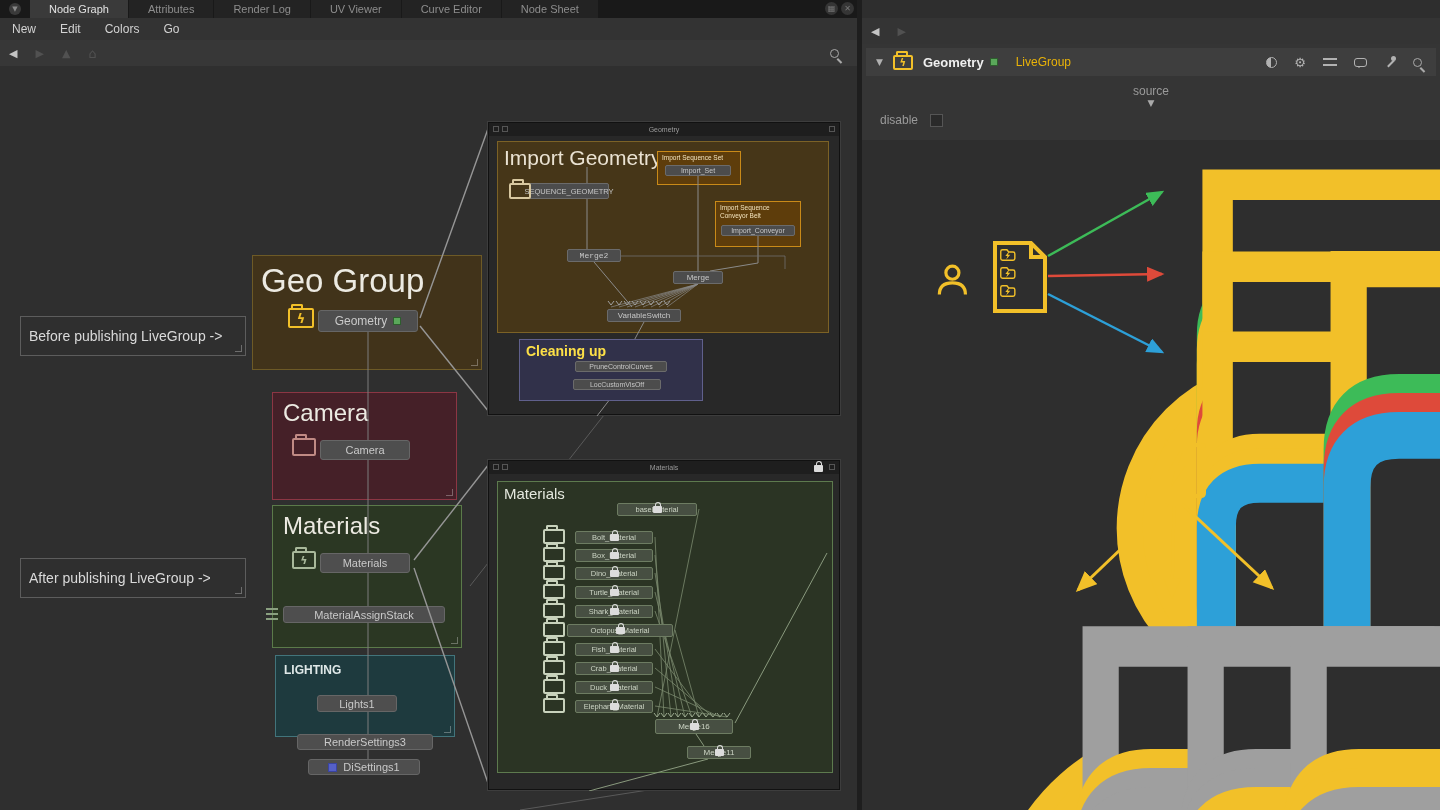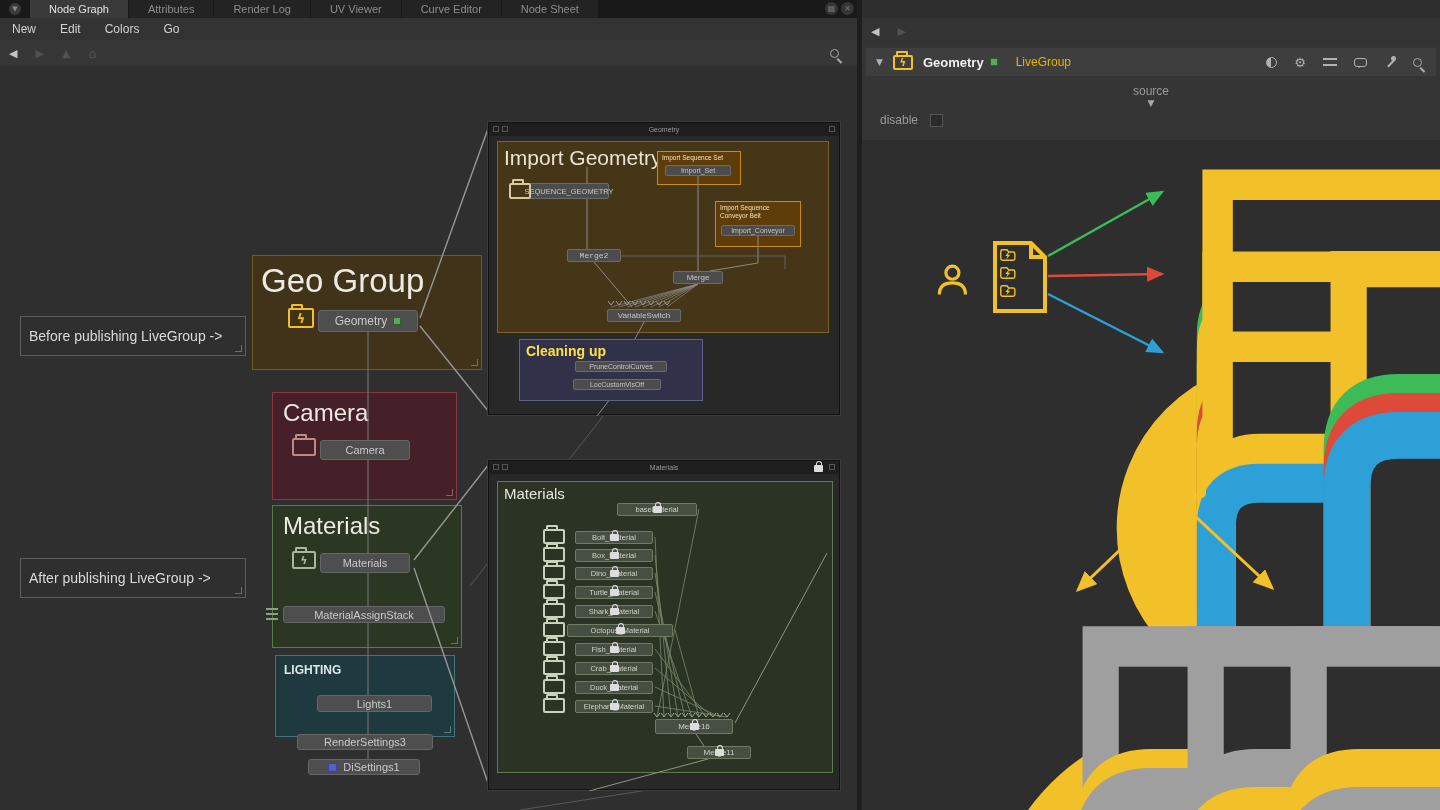--- a/index.html
+++ b/index.html
@@ -194,21 +194,21 @@
     <div class="fold bolt" style="left:292px;top:485px;width:24px;height:18px;color:#a8b89a;font-size:11px;"></div>
     <div class="node" style="left:320px;top:487px;width:90px;height:20px;">
       <span>Materials</span>
       </div>
 
     <div class="stack" style="left:266px;top:542px;"></div>
     <div class="node" style="left:283px;top:540px;width:162px;height:17px;">
       <span>MaterialAssignStack</span>
       </div>
 
-    <div class="node" style="left:317px;top:629px;width:115px;height:17px;">
+    <div class="node" style="left:317px;top:629px;width:80px;height:17px;">
       <span>Lights1</span>
       </div>
 
     <div class="node" style="left:297px;top:668px;width:136px;height:16px;">
       <span>RenderSettings3</span>
       </div>
 
     <div class="node" style="left:308px;top:693px;width:112px;height:16px;">
       <span class="bluebox"></span>
       <span>DiSettings1</span>

